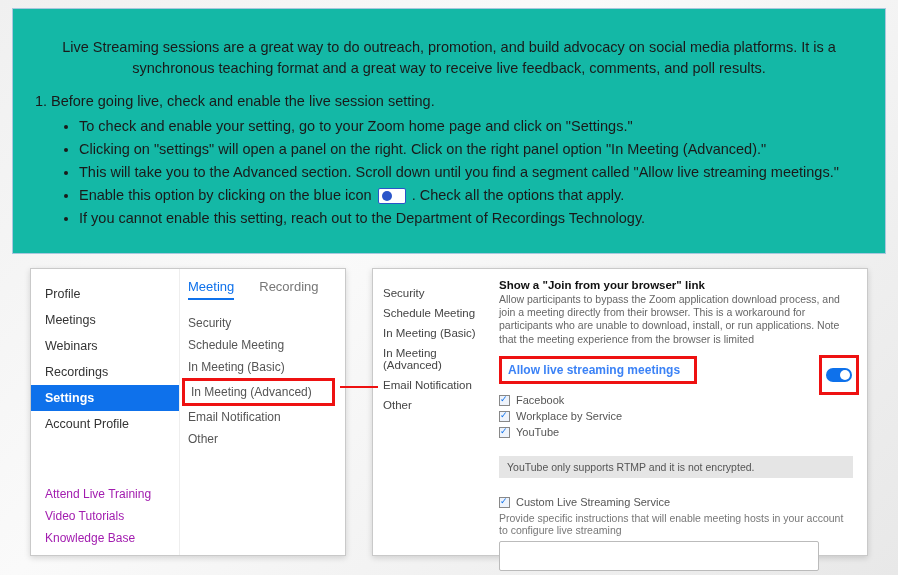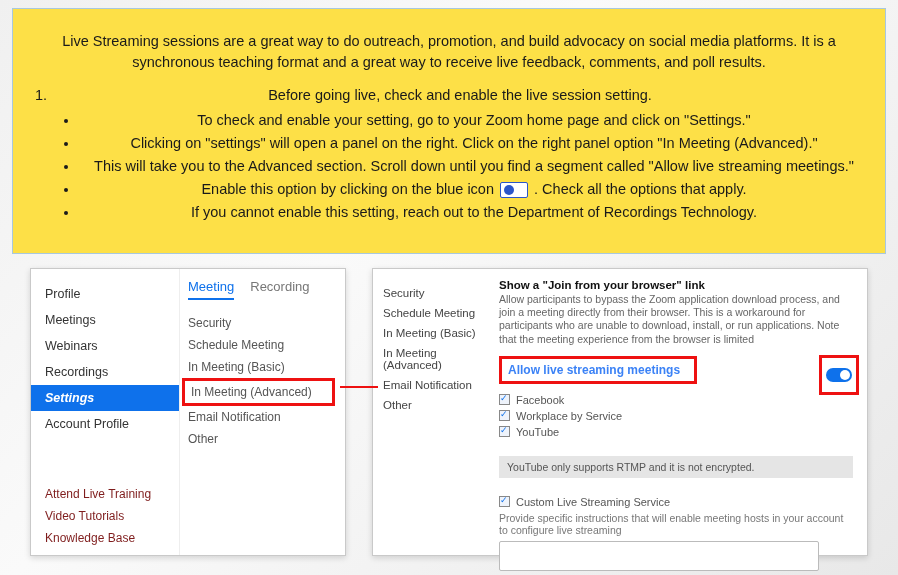--- a/index.html
+++ b/index.html
@@ -6,30 +6,30 @@
   body {
     margin: 0;
     font-family: "Segoe UI", Arial, sans-serif;
     background: linear-gradient(135deg, #f0f0f0 0%, #fafafa 40%, #e8e8e8 100%);
     width: 898px;
     height: 575px;
     overflow: hidden;
     color: #222;
   }
   .instruction-box {
-    background: #fde047;
+    background: #14b8a6;
     border: 1px solid #a8c8de;
     margin: 8px 12px 14px 12px;
-    padding: 22px 16px 14px 16px;
+    padding: 28px 16px 14px 16px;
     font-size: 14.5px;
     line-height: 1.45;
     color: #1a1a1a;
   }
   .instruction-box .intro { text-align: center; margin-bottom: 12px; }
-  .instruction-box ol { margin: 0 0 16px 4px; padding-left: 18px; text-align: center; }
+  .instruction-box ol { margin: 0 0 10px 4px; padding-left: 18px; }
   .instruction-box ul { margin: 4px 0 0 28px; padding: 0; list-style-type: disc; }
   .instruction-box li { margin-bottom: 2px; }
   .toggle-demo {
     display: inline-block;
     border: 1.5px solid #2a55c9;
     width: 28px; height: 16px;
     vertical-align: middle;
     border-radius: 2px;
     position: relative;
     background: #fff;
@@ -70,35 +70,34 @@
   .sidebar-item {
     padding: 6px 14px;
     color: #333;
     cursor: pointer;
     position: relative;
   }
   .sidebar-item.active {
     background: #0E71EB;
     color: #fff;
     font-weight: 600;
-    font-style: italic;
   }
   .sidebar-spacer { flex: 1; }
   .sidebar-link {
     padding: 4px 14px;
-    color: #7f1d1d;
+    color: #a21caf;
     font-size: 12px;
     cursor: pointer;
   }
   .subpanel {
     flex: 1;
     padding: 10px 10px 10px 6px;
     border-left: 1px solid #eee;
   }
-  .tabs { display: flex; gap: 16px; margin-bottom: 12px; padding-left: 2px;}
+  .tabs { display: flex; gap: 25px; margin-bottom: 12px; padding-left: 2px;}
   .tab { color: #777; font-size: 13px; cursor: pointer; padding-bottom: 4px;}
   .tab.active { color: #0E71EB; border-bottom: 2px solid #0E71EB; }
   .sublink {
     padding: 4px 2px;
     font-size: 12px;
     color: #555;
     cursor: pointer;
     position: relative;
   }
   .sublink.red-out {
@@ -136,21 +135,21 @@
   .allow-row {
     border: 3px solid #e11;
     padding: 4px 6px;
     font-weight: 700;
     font-size: 12px;
     color: #3b82f6;
     width: 198px;
   }
   .checkrow {
     display: flex;
-    align-items: flex-start;
+    align-items: flex-end;
     gap: 6px;
     margin: 4px 0;
     color: #555;
     font-size: 11px;
   }
   .checkbox {
     width: 11px; height: 11px;
     border: 1px solid #888;
     background: #eef3fb;
     display: inline-block;

